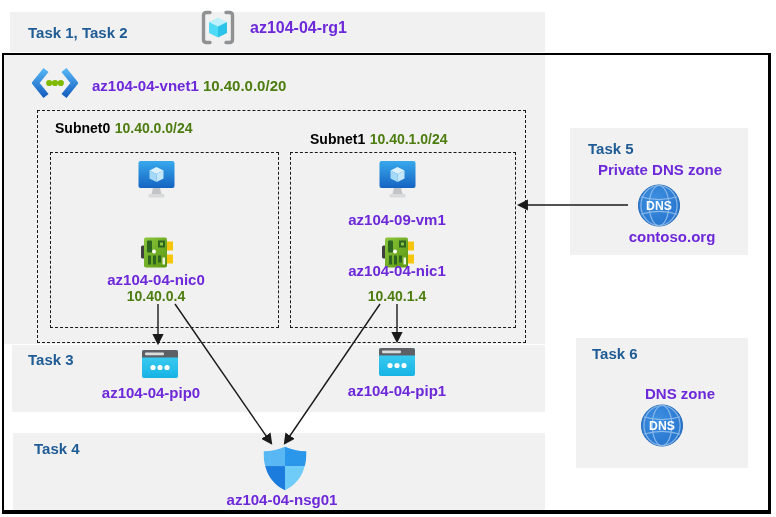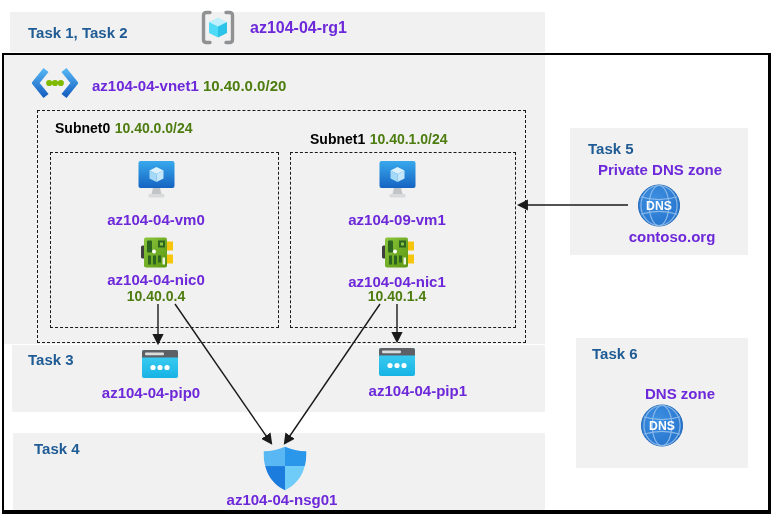--- a/index.html
+++ b/index.html
@@ -35,29 +35,29 @@
   
   #vm0-icon{left:138px;top:161px;width:37px;height:41px;}
   #vm0-name{left:58px;top:211px;width:196px;}
   #nic0-icon{left:141px;top:236px;width:32px;height:33px;}
   #nic0-name{left:58px;top:271px;width:196px;}
   #ip0{left:58px;top:288px;width:196px;}
   
   #vm1-icon{left:379px;top:161px;width:37px;height:41px;}
   #vm1-name{left:299px;top:211px;width:196px;}
   #nic1-icon{left:382px;top:236px;width:32px;height:33px;}
-  #nic1-name{left:299px;top:273px;width:196px;}
+  #nic1-name{left:299px;top:262px;width:196px;}
   #ip1{left:299px;top:288px;width:196px;}
   
   #task3-band{left:12px;top:345px;width:533px;height:67px;}
   #task3-label{left:28px;top:351px;}
   #pip0-icon{left:142px;top:350px;width:36px;height:28px;}
   #pip0-name{left:81px;top:384px;width:140px;}
   #pip1-icon{left:379px;top:348px;width:36px;height:28px;}
-  #pip1-name{left:327px;top:382px;width:140px;text-align:right;}
+  #pip1-name{left:327px;top:382px;width:140px;}
   
   #task4-band{left:13px;top:433px;width:532px;height:77px;}
   #task4-label{left:28px;top:440px;margin-left:6px;}
   #nsg-icon{left:260px;top:446px;width:50px;height:45px;}
   #nsg-name{left:212px;top:491px;width:140px;}
   
   #task5-panel{left:570px;top:128px;width:178px;height:127px;}
   #task5-label{left:588px;top:140px;}
   #task5-title{left:570px;top:161px;width:180px;}
   #dns1-icon{left:637px;top:184px;width:44px;height:43px;}
@@ -139,21 +139,20 @@
   <div class="abs" id="inner-dashed-1"></div>
 
   <svg class="abs" id="vm0-icon" viewBox="0 0 36 41">
     <rect x="0" y="0" width="36" height="27" rx="2" fill="url(#gvm)"></rect>
     <polygon points="18,6 25,9.5 18,13 11,9.5" fill="#dbf1fd"></polygon>
     <polygon points="11,9.5 18,13 18,21 11,17.5" fill="#a4d9f8"></polygon>
     <polygon points="25,9.5 18,13 18,21 25,17.5" fill="#c3e6fb"></polygon>
     <polygon points="14.5,27 21.5,27 23,33 13,33" fill="#c2c5c7"></polygon>
     <rect x="10" y="33" width="16" height="3.4" rx="1" fill="#d8dadb"></rect>
   </svg>
-  <div class="abs name ctr" id="vm0-name">az104-04-vm0</div>
   <svg class="abs" id="nic0-icon" viewBox="0 0 32 32">
     <rect x="0" y="9" width="5" height="13" rx="1.5" fill="#3f3f3f"></rect>
     <rect x="3" y="1" width="23" height="30" rx="2" fill="url(#gnic)"></rect>
     <rect x="6" y="4" width="5" height="12" rx="1" fill="#2c6420"></rect>
     <rect x="17" y="4" width="7" height="7" fill="#2c6420"></rect>
     <rect x="19" y="6" width="3" height="3" fill="#8cc63f"></rect>
     <circle cx="13" cy="15" r="2" fill="#ffffff"></circle>
     <rect x="7" y="19" width="3" height="9" fill="#2c6420"></rect>
     <rect x="12" y="19" width="3" height="9" fill="#2c6420"></rect>
     <rect x="17" y="19" width="3" height="7" fill="#2c6420"></rect>

